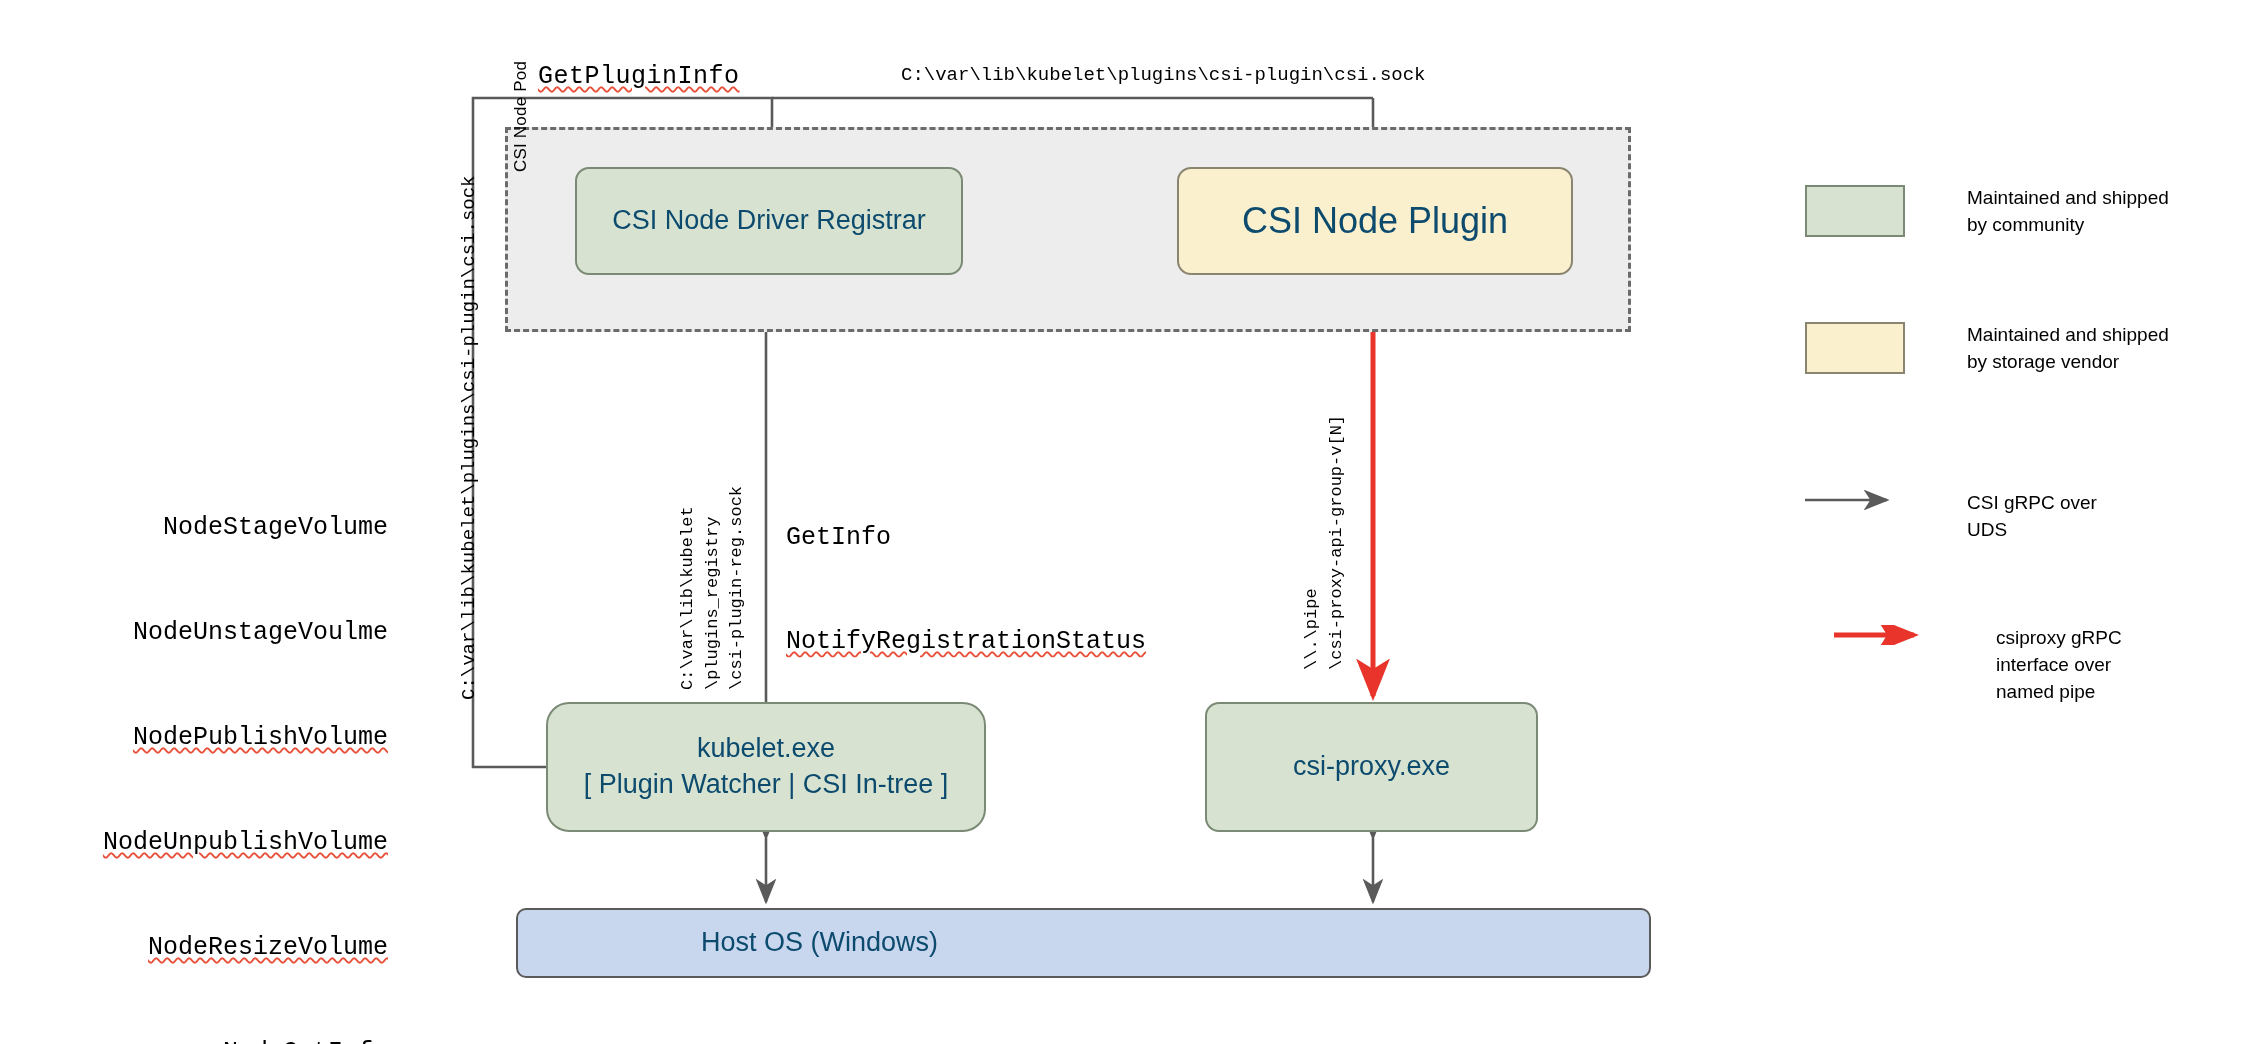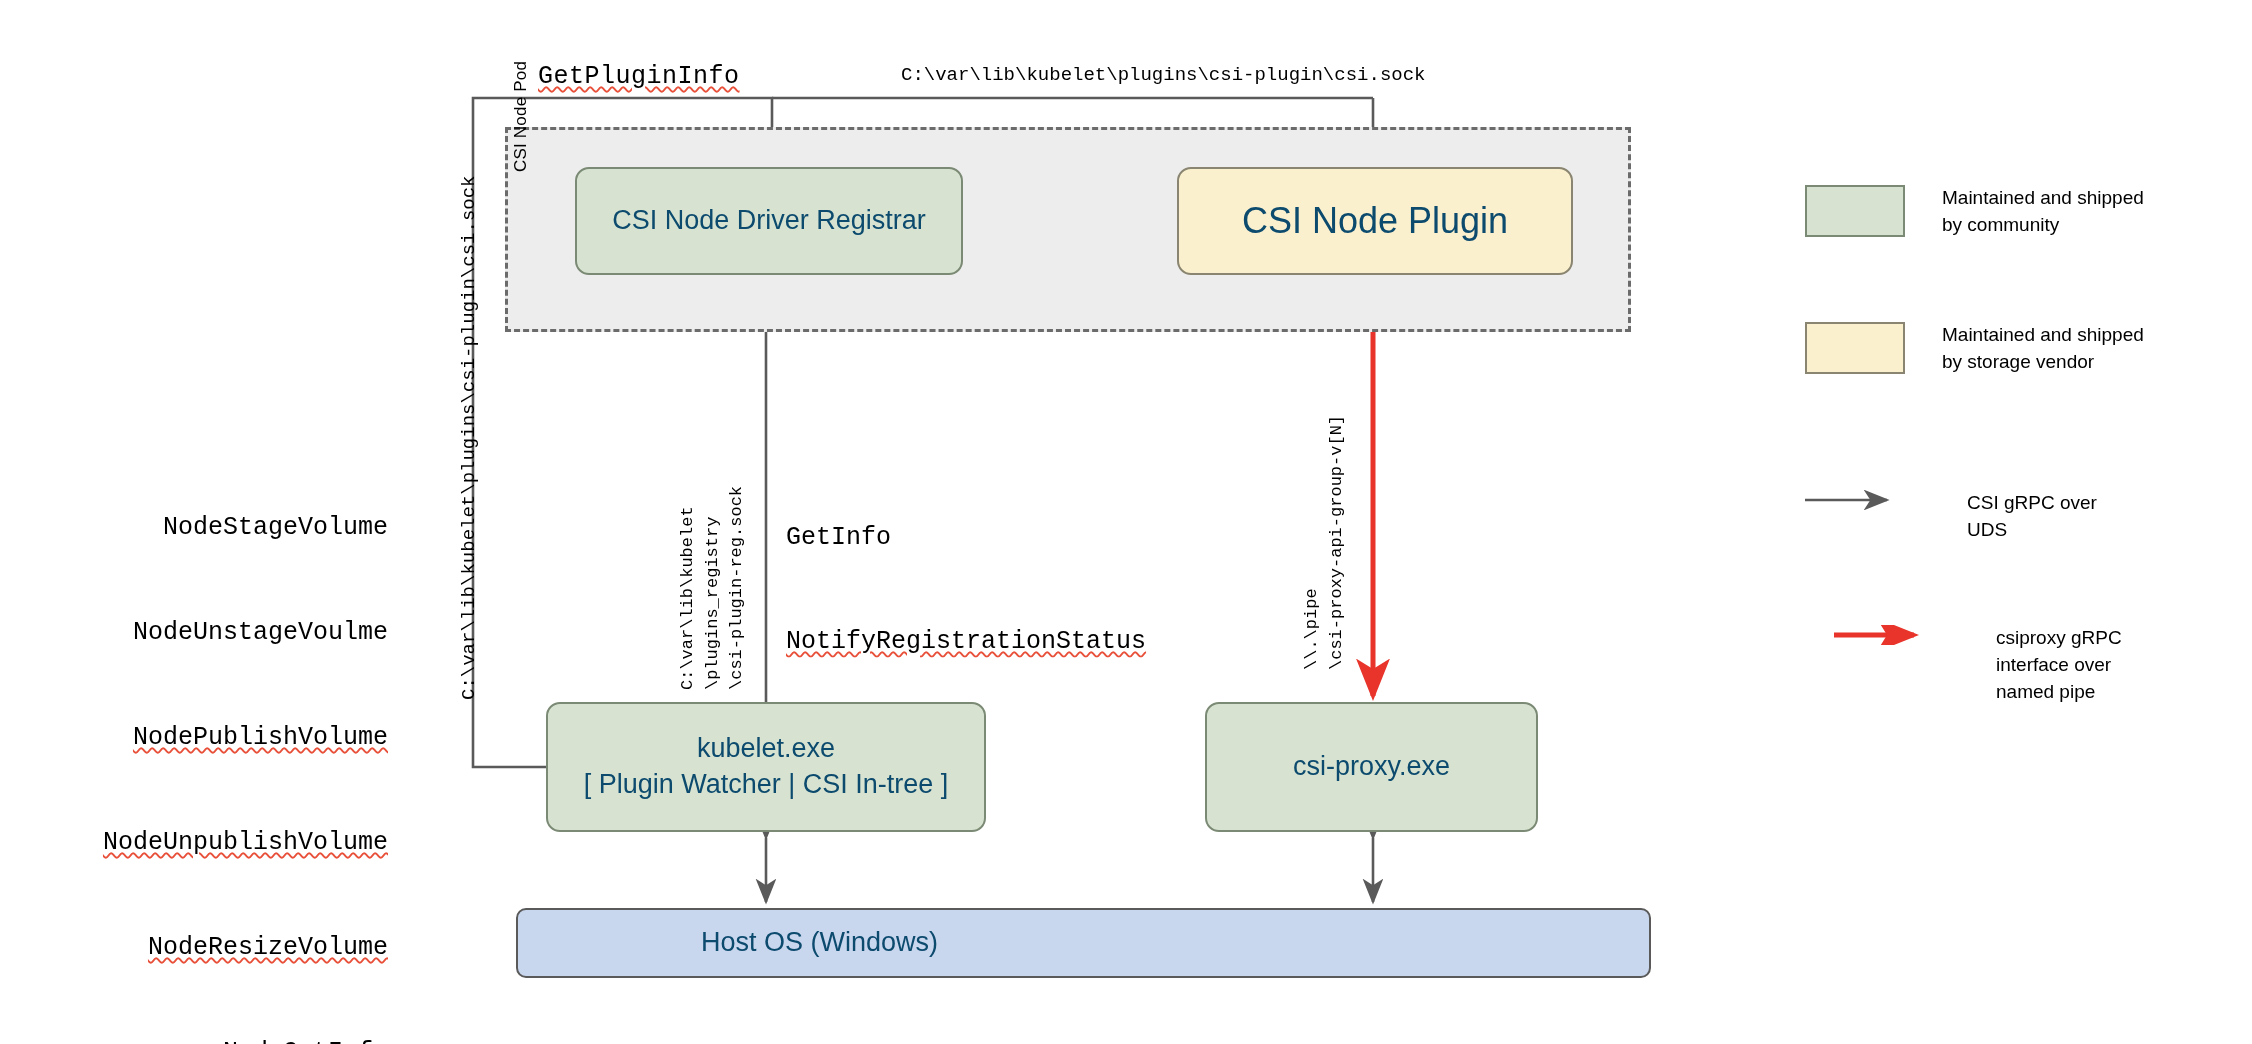--- a/index.html
+++ b/index.html
@@ -48,20 +48,21 @@
     font-size: 27px;
   }
   #node-plugin {
     left: 1177px; top: 167px; width: 396px; height: 108px;
     font-size: 36px;
   }
   #node-kubelet {
     left: 546px; top: 702px; width: 440px; height: 130px;
     font-size: 27px;
     flex-direction: column;
+    border-radius: 23px;
   }
   #node-csiproxy {
     left: 1205px; top: 702px; width: 333px; height: 130px;
     font-size: 27px;
   }
   #node-hostos {
     left: 516px; top: 908px; width: 1135px; height: 70px;
     font-size: 27px;
     border-radius: 10px;
   }
@@ -162,21 +163,21 @@
   }
   .swatch {
     width: 100px; height: 52px;
     border: 2px solid #808080;
     box-sizing: border-box;
     flex: 0 0 auto;
   }
   .swatch.green  { background: #d7e3d0; border-color: #7b8a74; }
   .swatch.yellow { background: #fbf0cd; border-color: #8a8570; }
   .legend-text {
-    margin-left: 37px;
+    margin-left: 62px;
     font-size: 19px;
     line-height: 1.42;
     color: #000;
     white-space: pre-line;
   }
   .legend-arrow-wrap {
     width: 100px; height: 20px;
     flex: 0 0 auto;
     position: relative;
   }

